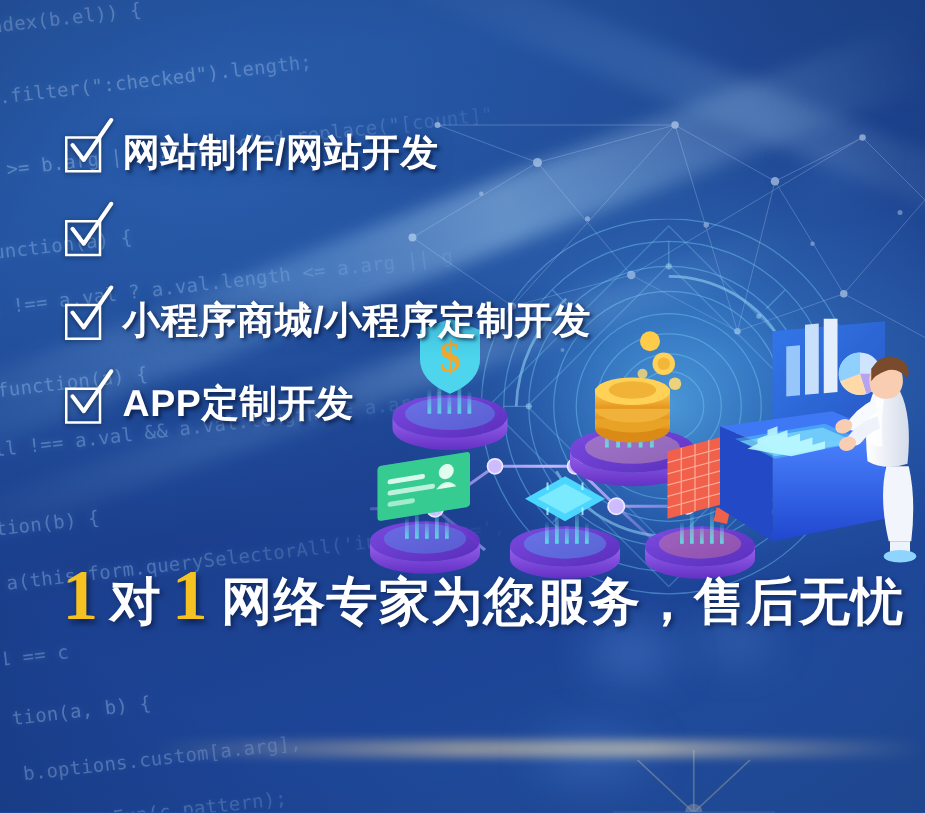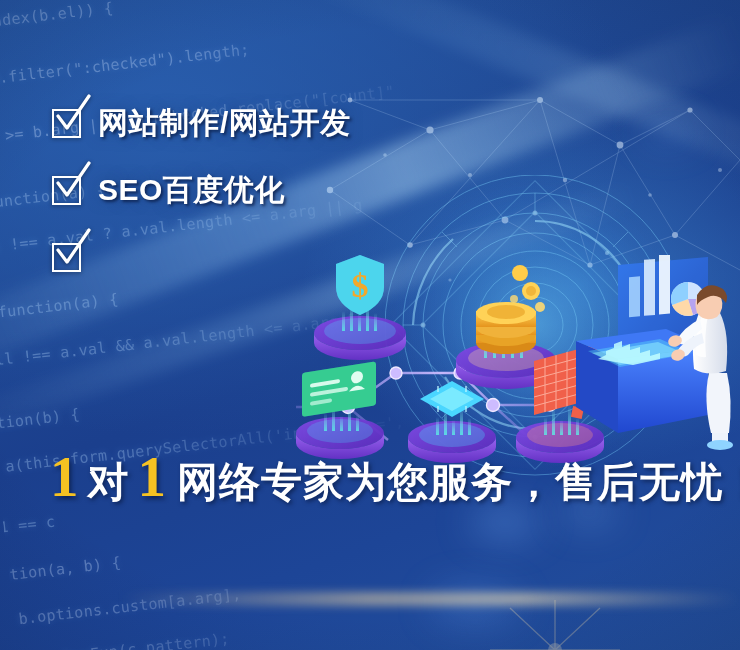--- a/index.html
+++ b/index.html
@@ -478,30 +478,38 @@
         <span class="feature-text">网站制作/网站开发</span>
       </div>
 
 
       <div class="feature-row">
         <span class="check-box">
           <svg class="tick" viewBox="0 0 40 44">
               <path d="M5,22 L14,34 L36,2" fill="none" stroke="#ffffff" stroke-width="3.2" stroke-linecap="round" stroke-linejoin="round"></path>
             </svg>
         </span>
-        <span class="feature-text">SEO百度优化</span>
       </div>
-
 
       <div class="feature-row">
         <span class="check-box">
           <svg class="tick" viewBox="0 0 40 44">
               <path d="M5,22 L14,34 L36,2" fill="none" stroke="#ffffff" stroke-width="3.2" stroke-linecap="round" stroke-linejoin="round"></path>
             </svg>
         </span>
+        <span class="feature-text">小程序商城/小程序定制开发</span>
+      </div>
+
+      <div class="feature-row">
+        <span class="check-box">
+          <svg class="tick" viewBox="0 0 40 44">
+              <path d="M5,22 L14,34 L36,2" fill="none" stroke="#ffffff" stroke-width="3.2" stroke-linecap="round" stroke-linejoin="round"></path>
+            </svg>
+        </span>
+        <span class="feature-text">APP定制开发</span>
       </div>
 
     </div>
 
     <div class="headline">
       <span class="hl-num">1</span>
       <span class="hl-mid">对</span>
       <span class="hl-num">1</span>
       <span class="hl-tail">网络专家为您服务，售后无忧！</span>
     </div>

